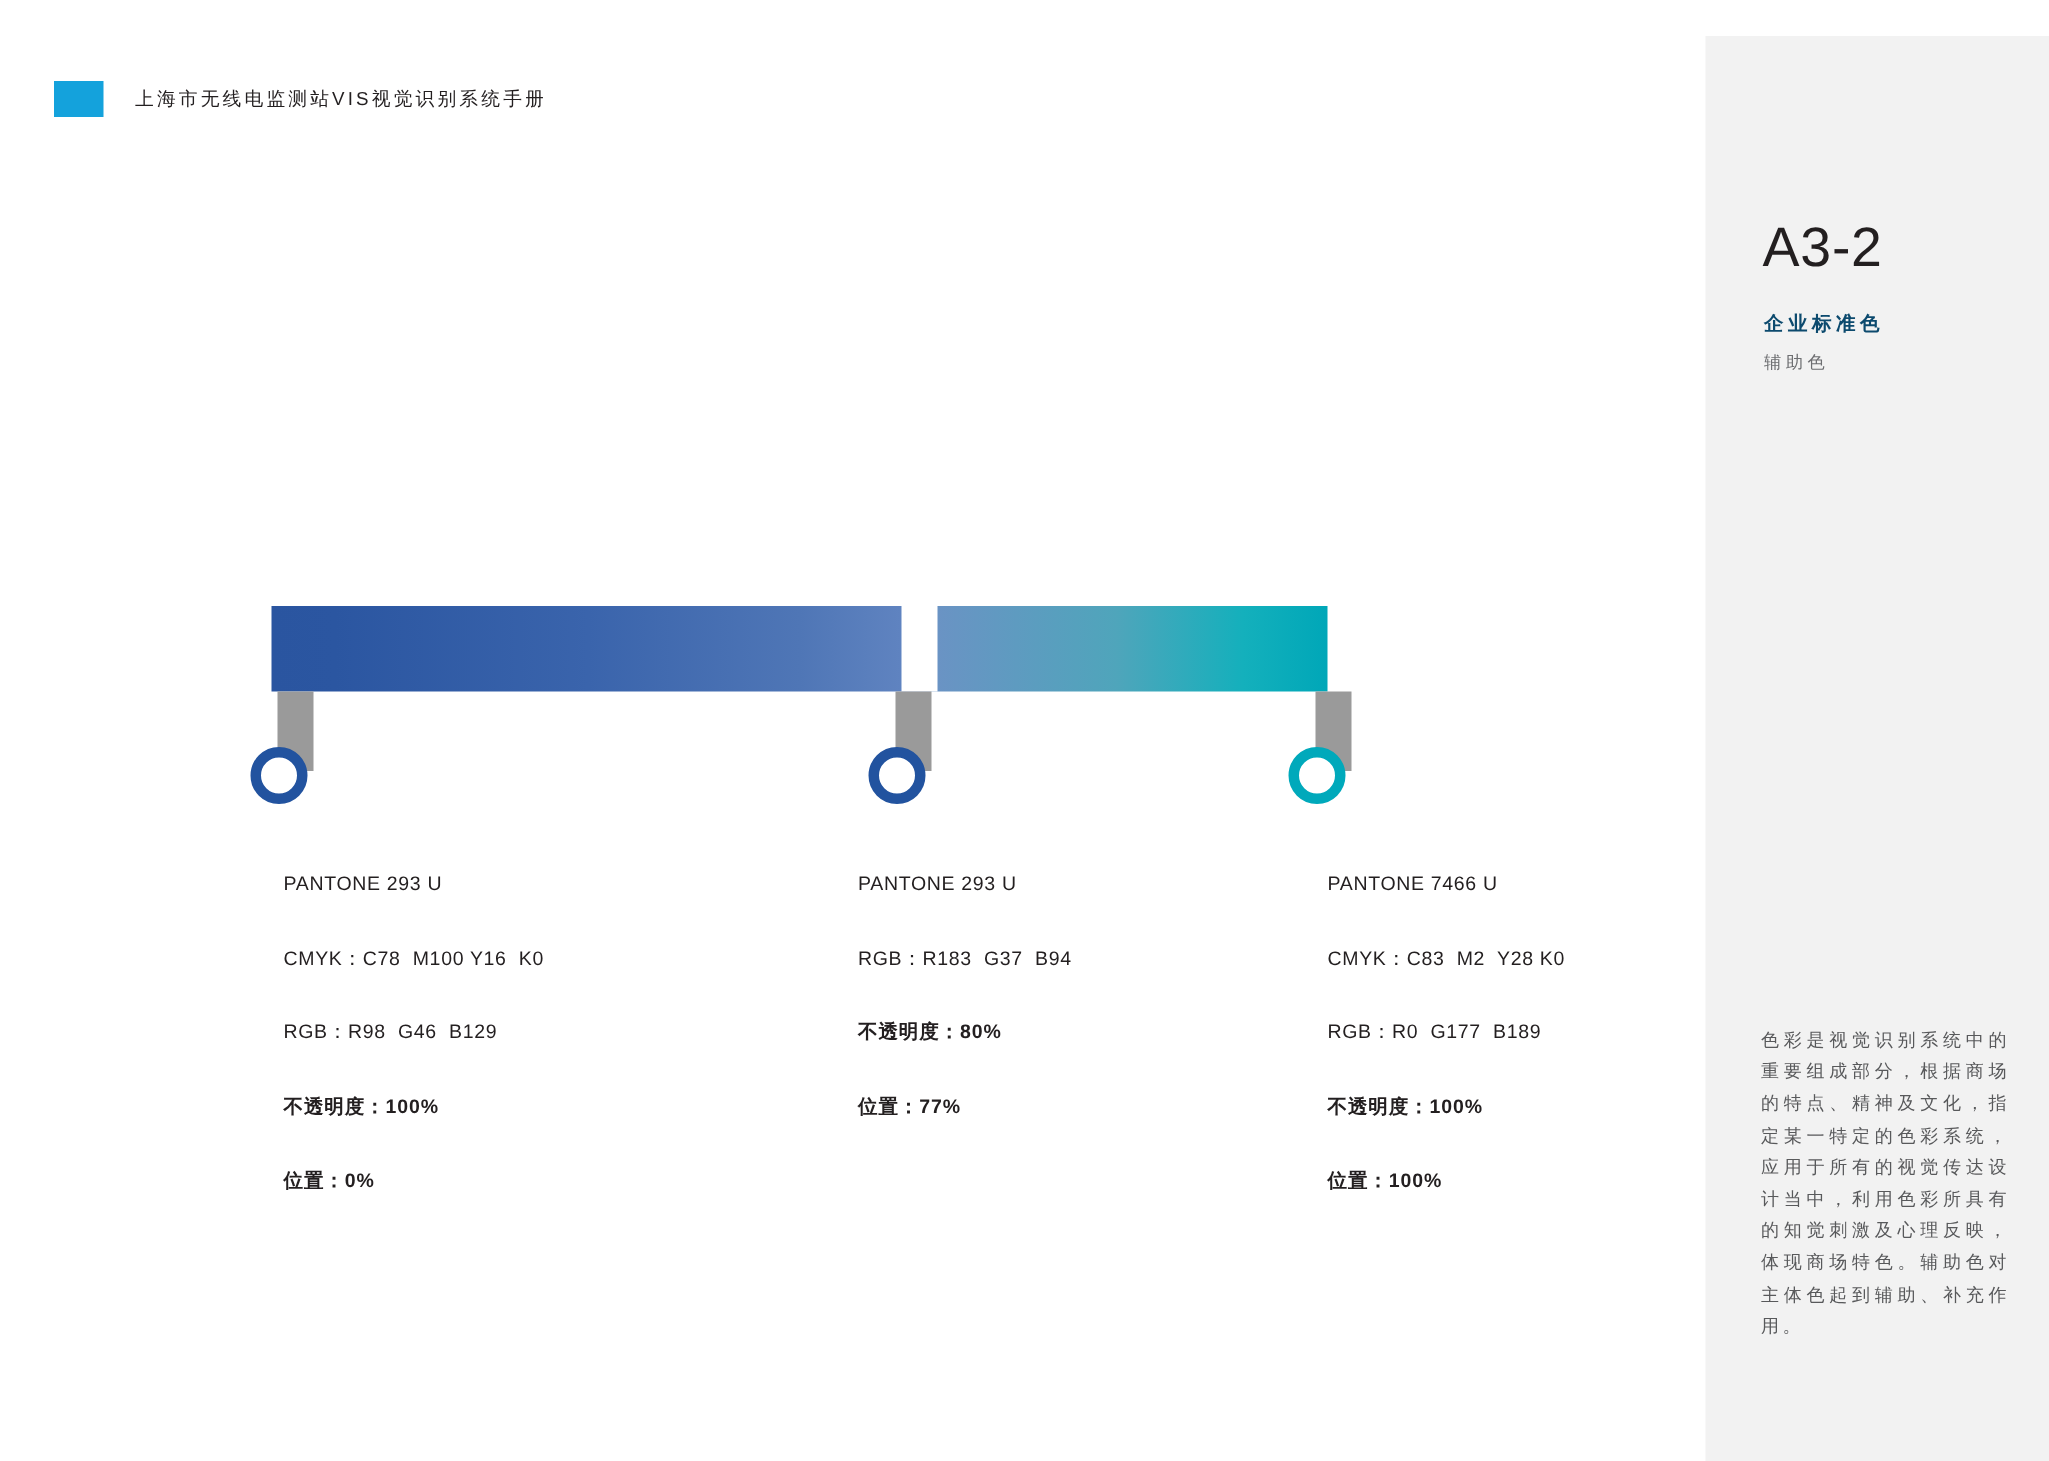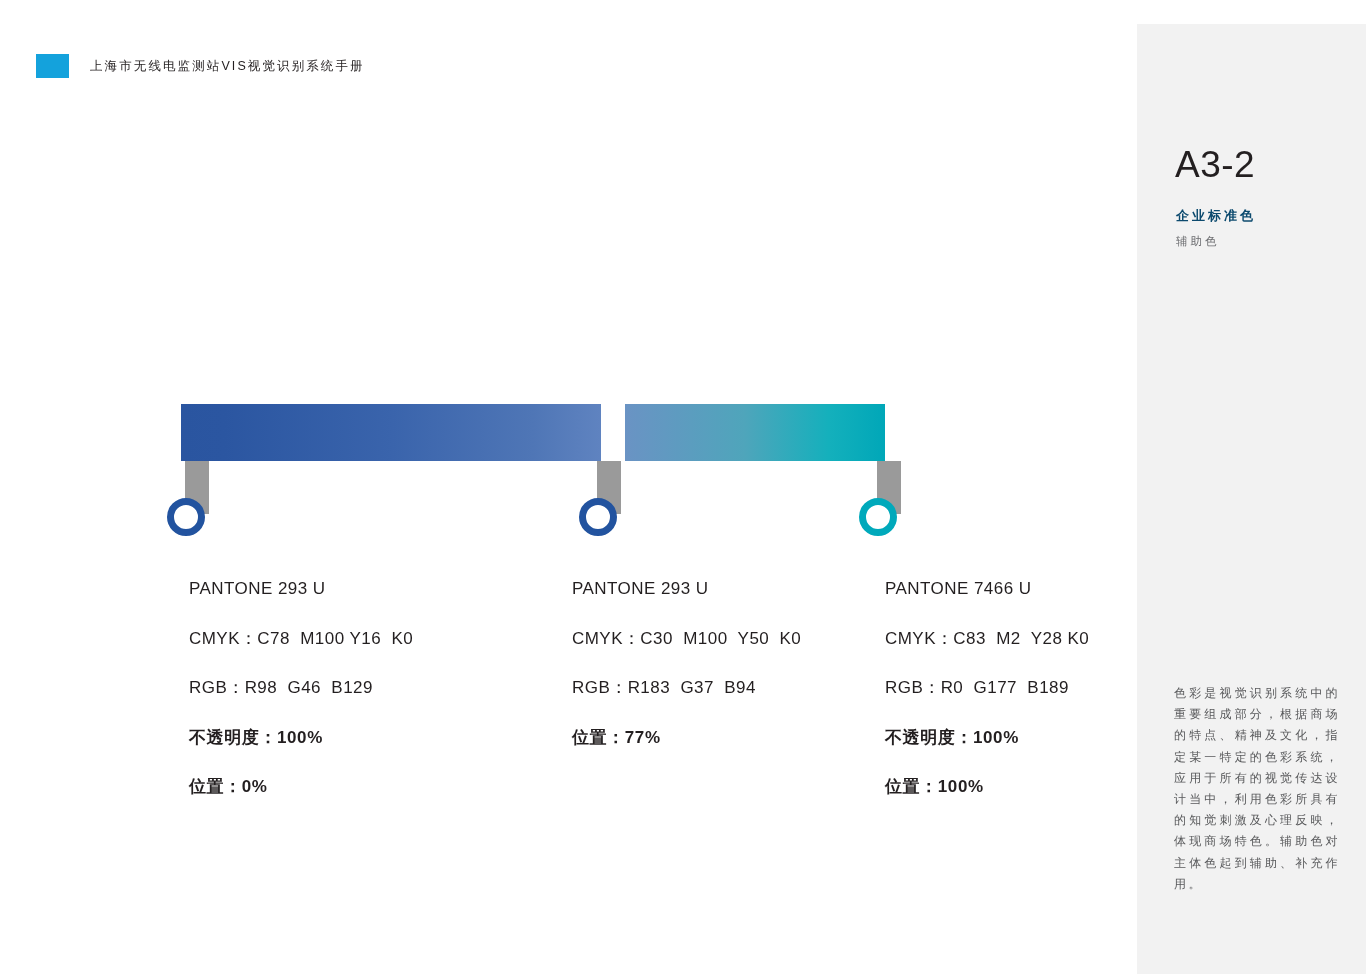--- a/index.html
+++ b/index.html
@@ -123,21 +123,21 @@
     background:#ffffff;
   }
 
   
   .swatch-info {
     position:absolute;
     top:528px;
     width:330px;
   }
   .info-line {
-    font-size:17px;
+    font-size:13px;
     color:#231f20;
     line-height:25.6px;
     letter-spacing:0.45px;
     white-space:pre;
   }
   .info-line.cn {
     font-weight:700;
     letter-spacing:0.6px;
   }
 </style>
@@ -170,22 +170,22 @@
   <div class="swatch-info" style="left:141px;">
     <div class="info-line">PANTONE 293 U</div>
     <div class="info-line">CMYK：C78  M100 Y16  K0</div>
     <div class="info-line">RGB：R98  G46  B129</div>
     <div class="info-line cn">不透明度：100%</div>
     <div class="info-line cn">位置：0%</div>
   </div>
 
   <div class="swatch-info" style="left:524px;">
     <div class="info-line">PANTONE 293 U</div>
-    <div class="info-line">CMYK：C30  M100  Y50  K0</div>
     <div class="info-line">RGB：R183  G37  B94</div>
+    <div class="info-line cn">不透明度：80%</div>
     <div class="info-line cn">位置：77%</div>
   </div>
 
   <div class="swatch-info" style="left:837px;">
     <div class="info-line">PANTONE 7466 U</div>
     <div class="info-line">CMYK：C83  M2  Y28 K0</div>
     <div class="info-line">RGB：R0  G177  B189</div>
     <div class="info-line cn">不透明度：100%</div>
     <div class="info-line cn">位置：100%</div>
   </div>

